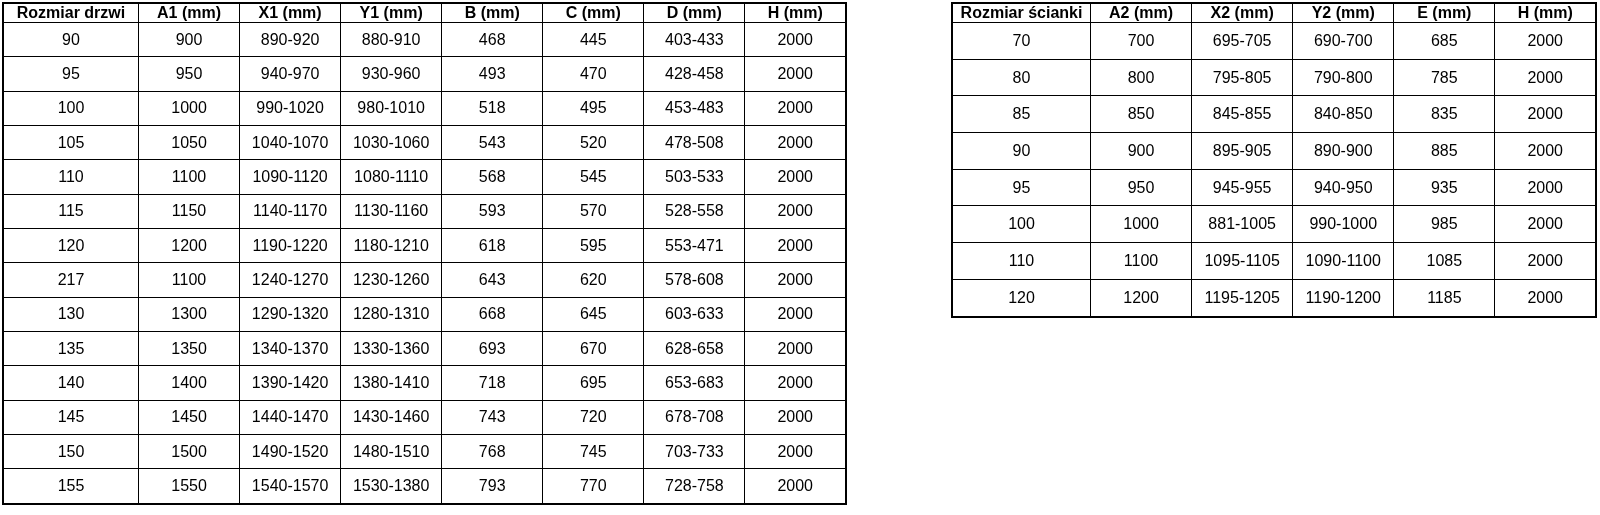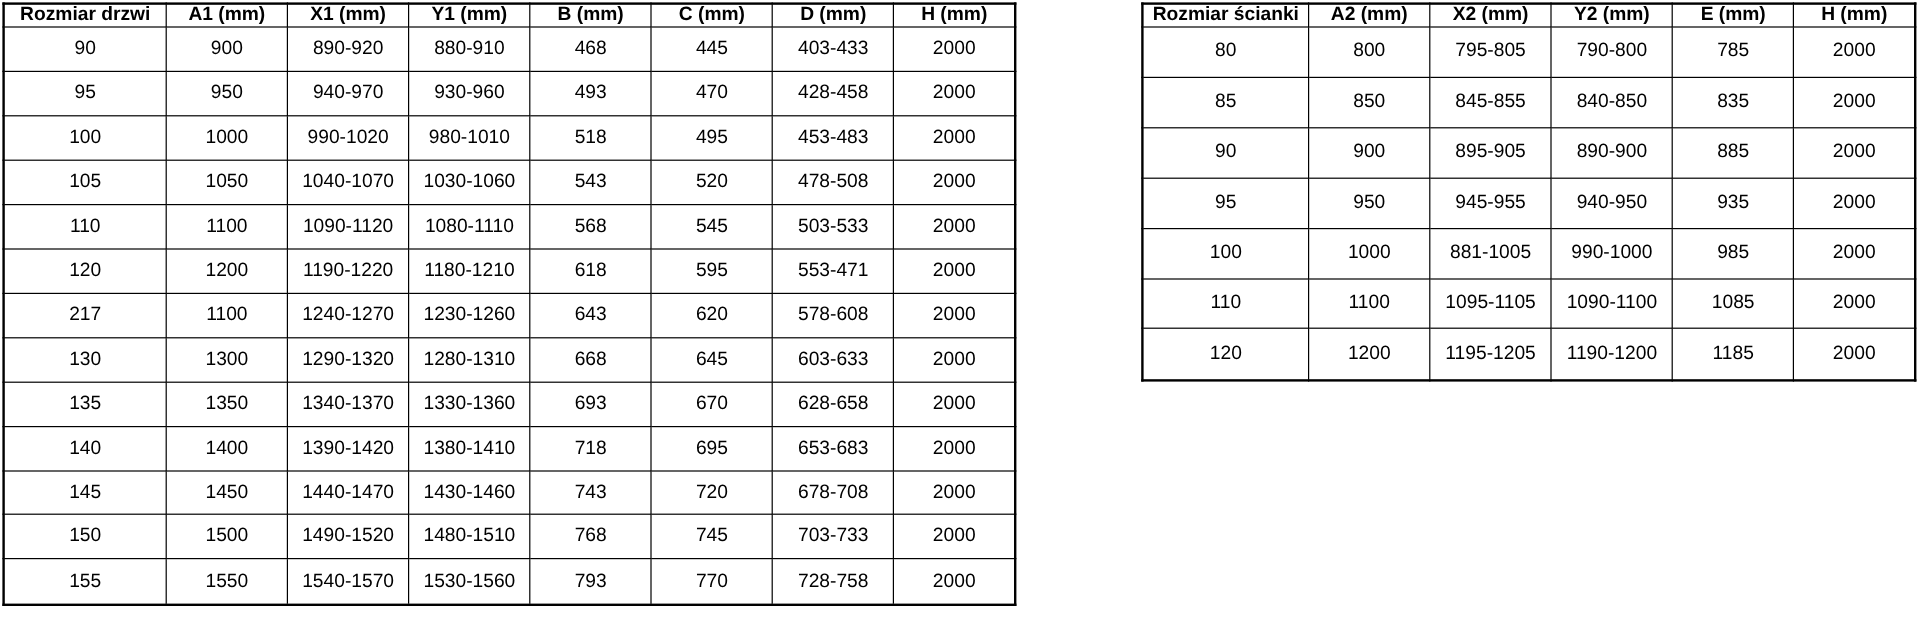--- a/index.html
+++ b/index.html
@@ -113,20 +113,30 @@
           <td>110</td>
           <td>1100</td>
           <td>1090-1120</td>
           <td>1080-1110</td>
           <td>568</td>
           <td>545</td>
           <td>503-533</td>
           <td>2000</td>
         </tr>
         <tr>
+          <td>115</td>
+          <td>1150</td>
+          <td>1140-1170</td>
+          <td>1130-1160</td>
+          <td>593</td>
+          <td>570</td>
+          <td>528-558</td>
+          <td>2000</td>
+        </tr>
+        <tr>
           <td>120</td>
           <td>1200</td>
           <td>1190-1220</td>
           <td>1180-1210</td>
           <td>618</td>
           <td>595</td>
           <td>553-471</td>
           <td>2000</td>
         </tr>
         <tr>
@@ -186,41 +196,49 @@
           <td>1480-1510</td>
           <td>768</td>
           <td>745</td>
           <td>703-733</td>
           <td>2000</td>
         </tr>
         <tr>
           <td>155</td>
           <td>1550</td>
           <td>1540-1570</td>
-          <td>1530-1560</td>
+          <td>1530-1380</td>
           <td>793</td>
           <td>770</td>
           <td>728-758</td>
           <td>2000</td>
         </tr>
       </tbody>
     </table>
   <table class="spec-table right-table">
       <thead>
         <tr>
           <th>Rozmiar ścianki</th>
           <th>A2 (mm)</th>
           <th>X2 (mm)</th>
           <th>Y2 (mm)</th>
           <th>E (mm)</th>
           <th>H (mm)</th>
         </tr>
       </thead>
       <tbody>
         <tr>
+          <td>70</td>
+          <td>700</td>
+          <td>695-705</td>
+          <td>690-700</td>
+          <td>685</td>
+          <td>2000</td>
+        </tr>
+        <tr>
           <td>80</td>
           <td>800</td>
           <td>795-805</td>
           <td>790-800</td>
           <td>785</td>
           <td>2000</td>
         </tr>
         <tr>
           <td>85</td>
           <td>850</td>

